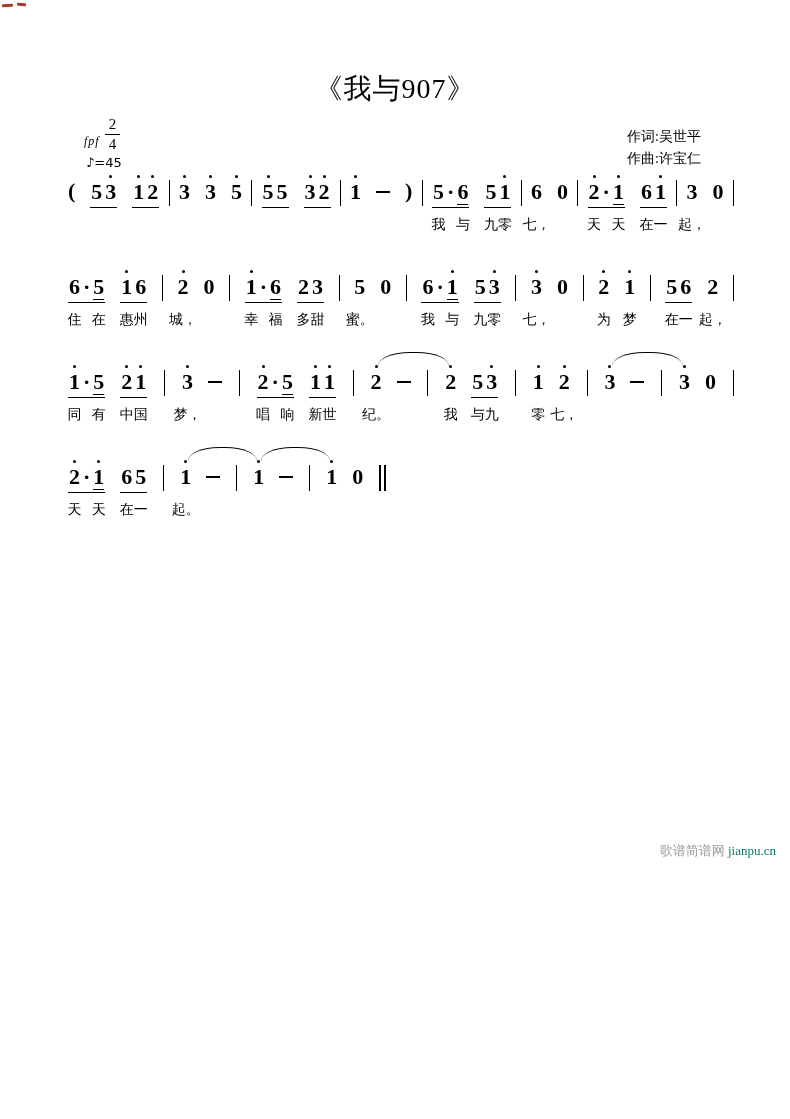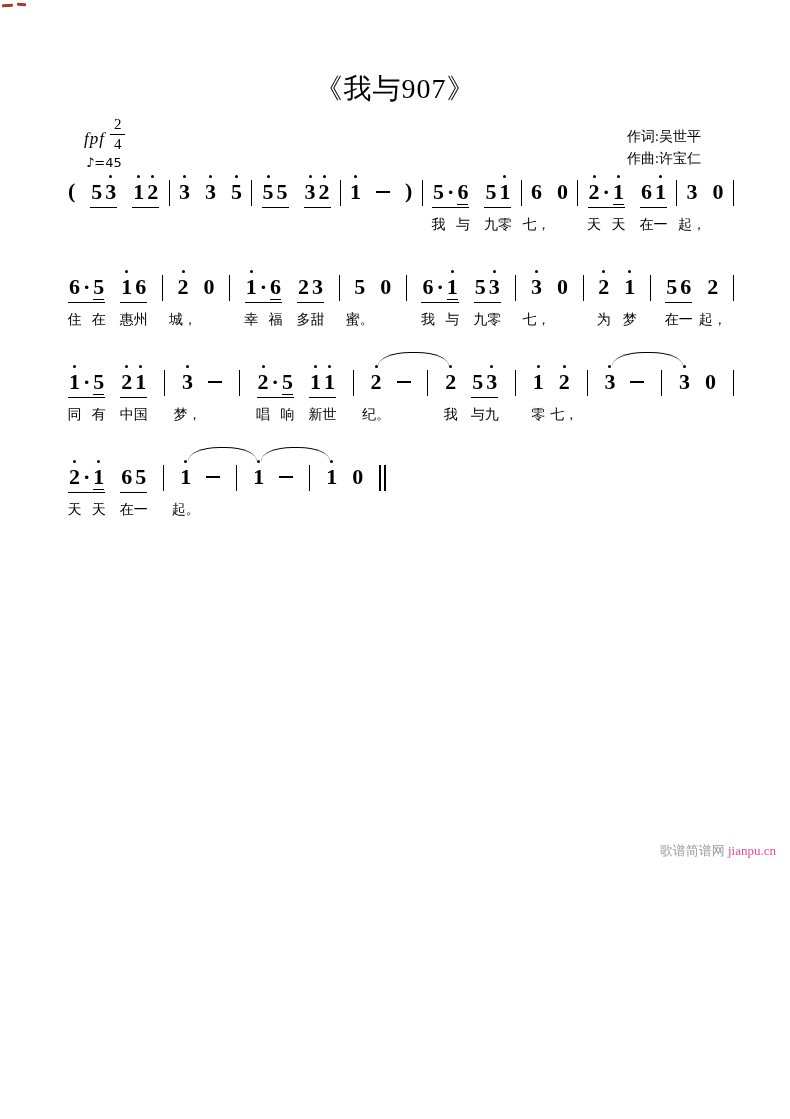--- a/index.html
+++ b/index.html
@@ -12,21 +12,21 @@
   .corner i:nth-child(1){left:0;top:1px;width:11px;transform:rotate(-4deg);}
   .corner i:nth-child(2){left:15px;top:0;width:9px;transform:rotate(5deg);}
 
   .title{position:absolute;top:70px;left:0;width:100%;text-align:center;
          font-size:28px;letter-spacing:1px;}
 
   .credits{position:absolute;left:627px;top:126px;font-size:14px;line-height:22px;text-align:center;}
 
   .keyblock{position:absolute;left:84px;top:116px;}
   .keyrow{display:flex;align-items:flex-end;gap:5px;}
-  .script{font-style:italic;font-size:17px;padding-bottom:3px;letter-spacing:1px;}
+  .script{font-style:italic;font-size:12px;padding-bottom:3px;letter-spacing:1px;}
   .frac{display:inline-flex;flex-direction:column;align-items:center;font-size:15px;line-height:1.1;}
   .ftop{border-bottom:1px solid #000;padding:0 4px 1px;}
   .fbot{padding-top:1px;}
   .tempo{font-size:13px;margin-top:3px;margin-left:2px;font-family:"DejaVu Sans",sans-serif;}
 
   
   .score{position:absolute;left:66px;top:160px;width:668px;}
   .score-line{position:relative;height:95px;}
   .notes-row{position:absolute;top:14px;left:0;right:0;display:flex;
              align-items:flex-start;justify-content:space-between;}
@@ -378,16 +378,16 @@
         <span class="lyric" style="left: 74.8438px;">一</span>
         <span class="lyric" style="left: 119.844px;">起。</span>
         <div class="tie" style="left: 121.844px; width: 69px; top: 2px;"></div>
         <div class="tie" style="left: 194.844px; width: 69px; top: 2px;"></div>
       </div>
     </div>
 
   <div class="footer">
     <span style="color: rgb(155, 155, 155);">歌谱简谱网</span>
     <span> </span>
-    <span style="color: #ec4899;">jianpu.cn</span>
+    <span style="color: #0f766e;">jianpu.cn</span>
   </div>
 
 </div>
 
 </body></html>

